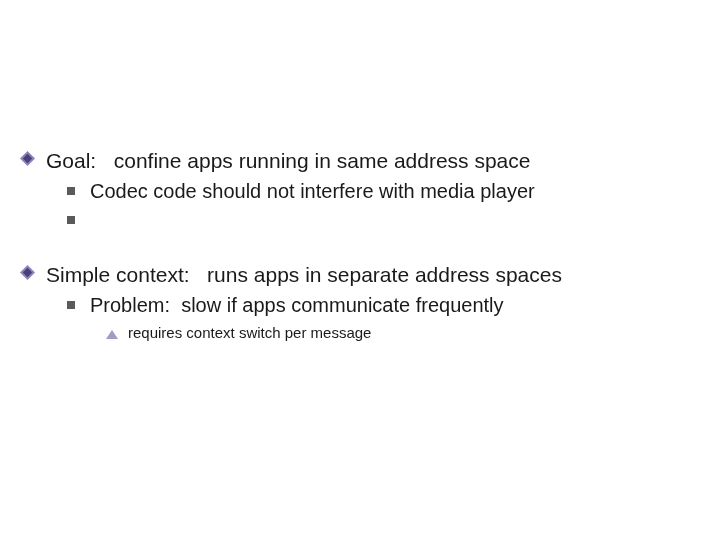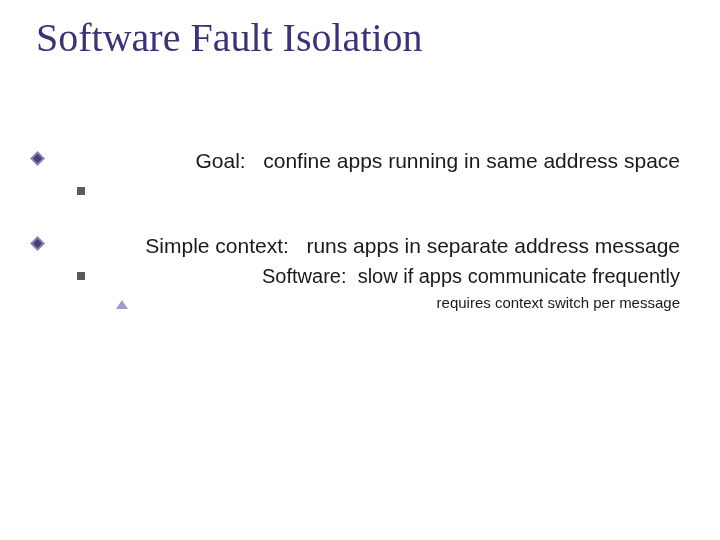--- a/index.html
+++ b/index.html
@@ -22,26 +22,25 @@
     position: absolute;
     left: 36px;
     top: 14px;
     font-family: "Times New Roman", Times, serif;
     font-size: 40px;
     color: #3d3272;
     font-weight: 400;
   }
   .body {
     position: absolute;
-    left: 30px;
+    left: 20px;
     top: 148px;
     width: 650px;
     font-size: 21px;
     line-height: 1.28;
-    text-align: right;
   }
   .lvl1 {
     margin: 0 0 4px 0;
     padding-left: 26px;
     position: relative;
   }
   .lvl1 .bullet-diamond {
     position: absolute;
     left: 0;
     top: 3px;
@@ -81,57 +80,57 @@
   .gap {
     height: 54px;
   }
   svg { display: block; }
 </style>
 </head>
 <body>
 
 <div class="slide">
 
-  <div class="title">Software Fault Isolation</div>
 
   <div class="body">
 
     <div class="lvl1">
       <span class="bullet-diamond">
         <svg viewBox="0 0 16 16" width="15" height="15">
           <polygon points="8,0 16,8 8,16 0,8" fill="#8c82b8"></polygon>
           <polygon points="8,3 13,8 8,13 3,8" fill="#4a3f78"></polygon>
         </svg>
       </span>
       <span>Goal:</span>&nbsp;&nbsp;&nbsp;<span>confine apps running in same address space</span>
     </div>
 
     <div class="lvl2">
       <span class="bullet-square"></span>
+      <span>Codec code should not interfere with media player</span>
     </div>
 
     <div class="lvl2">
       <span class="bullet-square"></span>
     </div>
 
     <div class="gap"></div>
 
     <div class="lvl1">
       <span class="bullet-diamond">
         <svg viewBox="0 0 16 16" width="15" height="15">
           <polygon points="8,0 16,8 8,16 0,8" fill="#8c82b8"></polygon>
           <polygon points="8,3 13,8 8,13 3,8" fill="#4a3f78"></polygon>
         </svg>
       </span>
-      <span>Simple context:</span>&nbsp;&nbsp;&nbsp;<span>runs apps in separate address message</span>
+      <span>Simple context:</span>&nbsp;&nbsp;&nbsp;<span>runs apps in separate address spaces</span>
     </div>
 
     <div class="lvl2">
       <span class="bullet-square"></span>
-      <span>Software:</span>&nbsp;&nbsp;<span>slow if apps communicate frequently</span>
+      <span>Problem:</span>&nbsp;&nbsp;<span>slow if apps communicate frequently</span>
     </div>
 
     <div class="lvl3">
       <span class="bullet-tri"></span>
       <span>requires context switch per message</span>
     </div>
 
   </div>
 </div>
 

